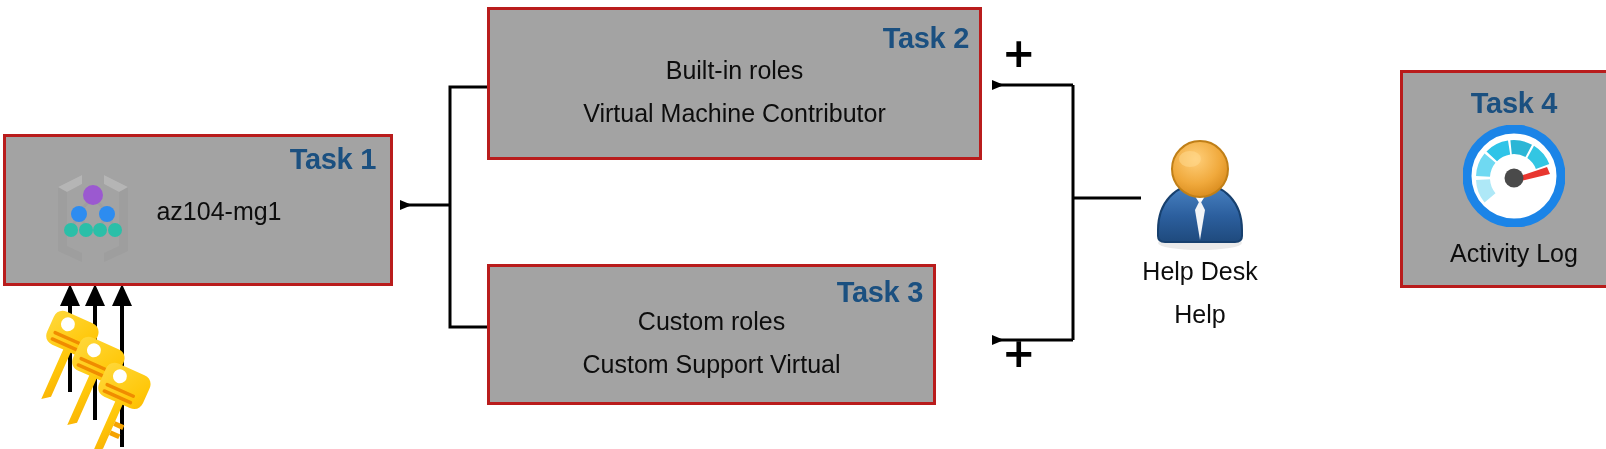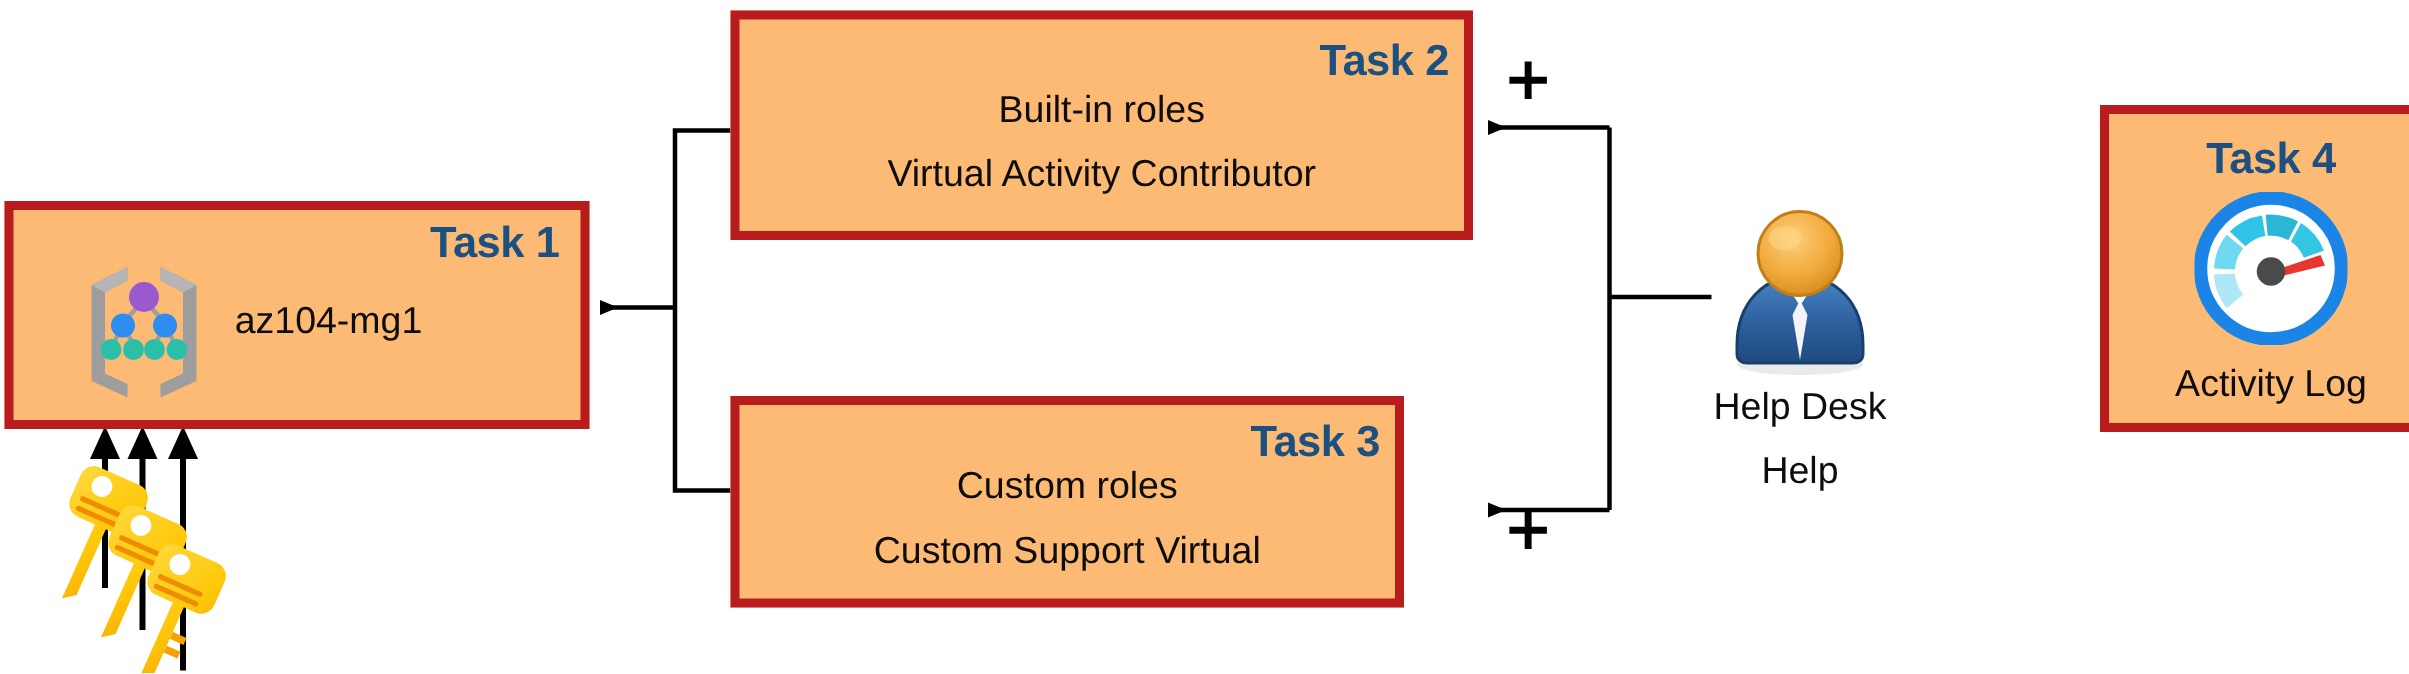--- a/index.html
+++ b/index.html
@@ -10,22 +10,22 @@
   #canvas {
     position: relative;
     width: 1606px;
     height: 449px;
     background: #ffffff;
     font-family: "Liberation Sans", sans-serif;
     overflow: hidden;
   }
   .box {
     position: absolute;
-    background: #fdba74;
-    border: 6px solid #b91c1c;
+    background: #a3a3a3;
+    border: 3px solid #b91c1c;
     box-sizing: border-box;
   }
   .task-label {
     position: absolute;
     font-weight: bold;
     color: #1B5080;
     font-size: 29px;
     letter-spacing: -0.3px;
     white-space: nowrap;
   }
@@ -126,21 +126,21 @@
         <circle cx="38" cy="63" r="7" fill="#2bbfa8"></circle>
         <circle cx="52" cy="63" r="7" fill="#2bbfa8"></circle>
         <circle cx="67" cy="63" r="7" fill="#2bbfa8"></circle>
       </svg>
     </div>
   </div>
 
   <div class="box" style="left:487px; top:7px; width:495px; height:153px;">
     <div class="task-label" style="right:10px; top:12px;">Task 2</div>
     <div class="box-text" style="top:38px;">Built-in roles</div>
-    <div class="box-text" style="top:81px;">Virtual Activity Contributor</div>
+    <div class="box-text" style="top:81px;">Virtual Machine Contributor</div>
   </div>
 
   <div class="box" style="left:487px; top:264px; width:449px; height:141px;">
     <div class="task-label" style="right:10px; top:9px;">Task 3</div>
     <div class="box-text" style="top:32px;">Custom roles</div>
     <div class="box-text" style="top:75px;">Custom Support Virtual</div>
   </div>
 
   <div class="box" style="left:1400px; top:70px; width:228px; height:218px;">
     <div class="task-label" style="left:0; right:0; text-align:center; top:14px;">Task 4</div>

